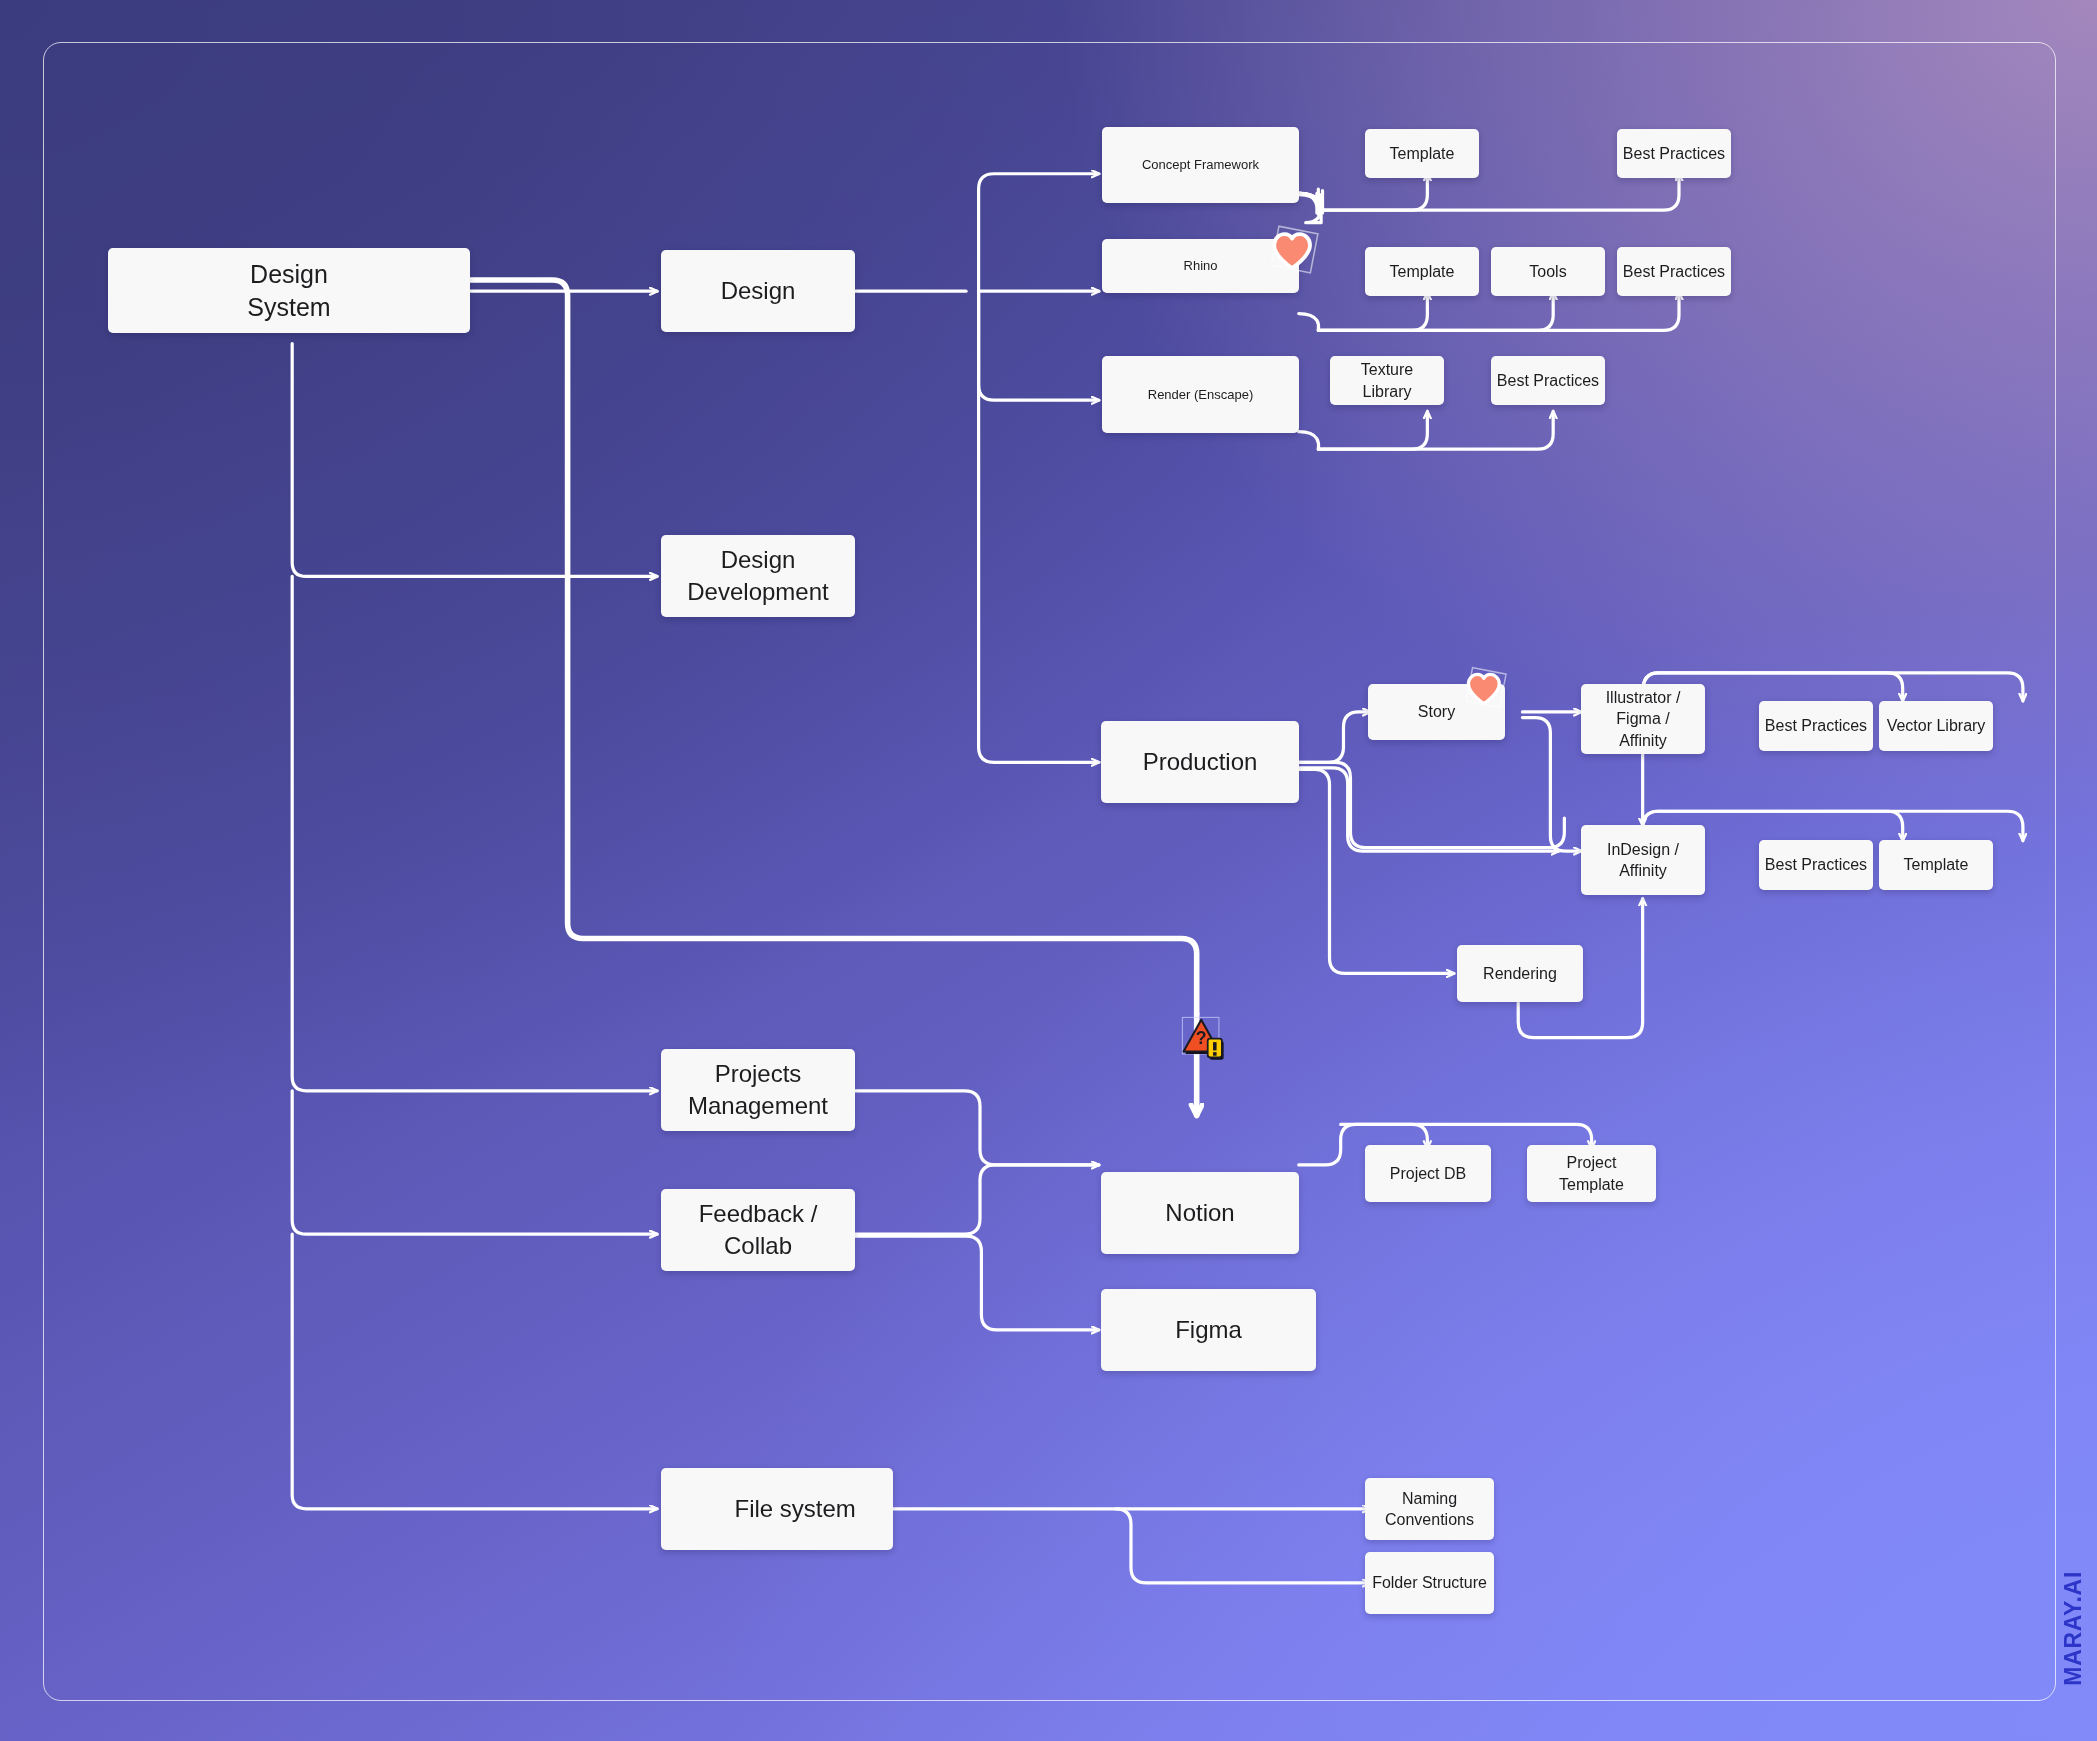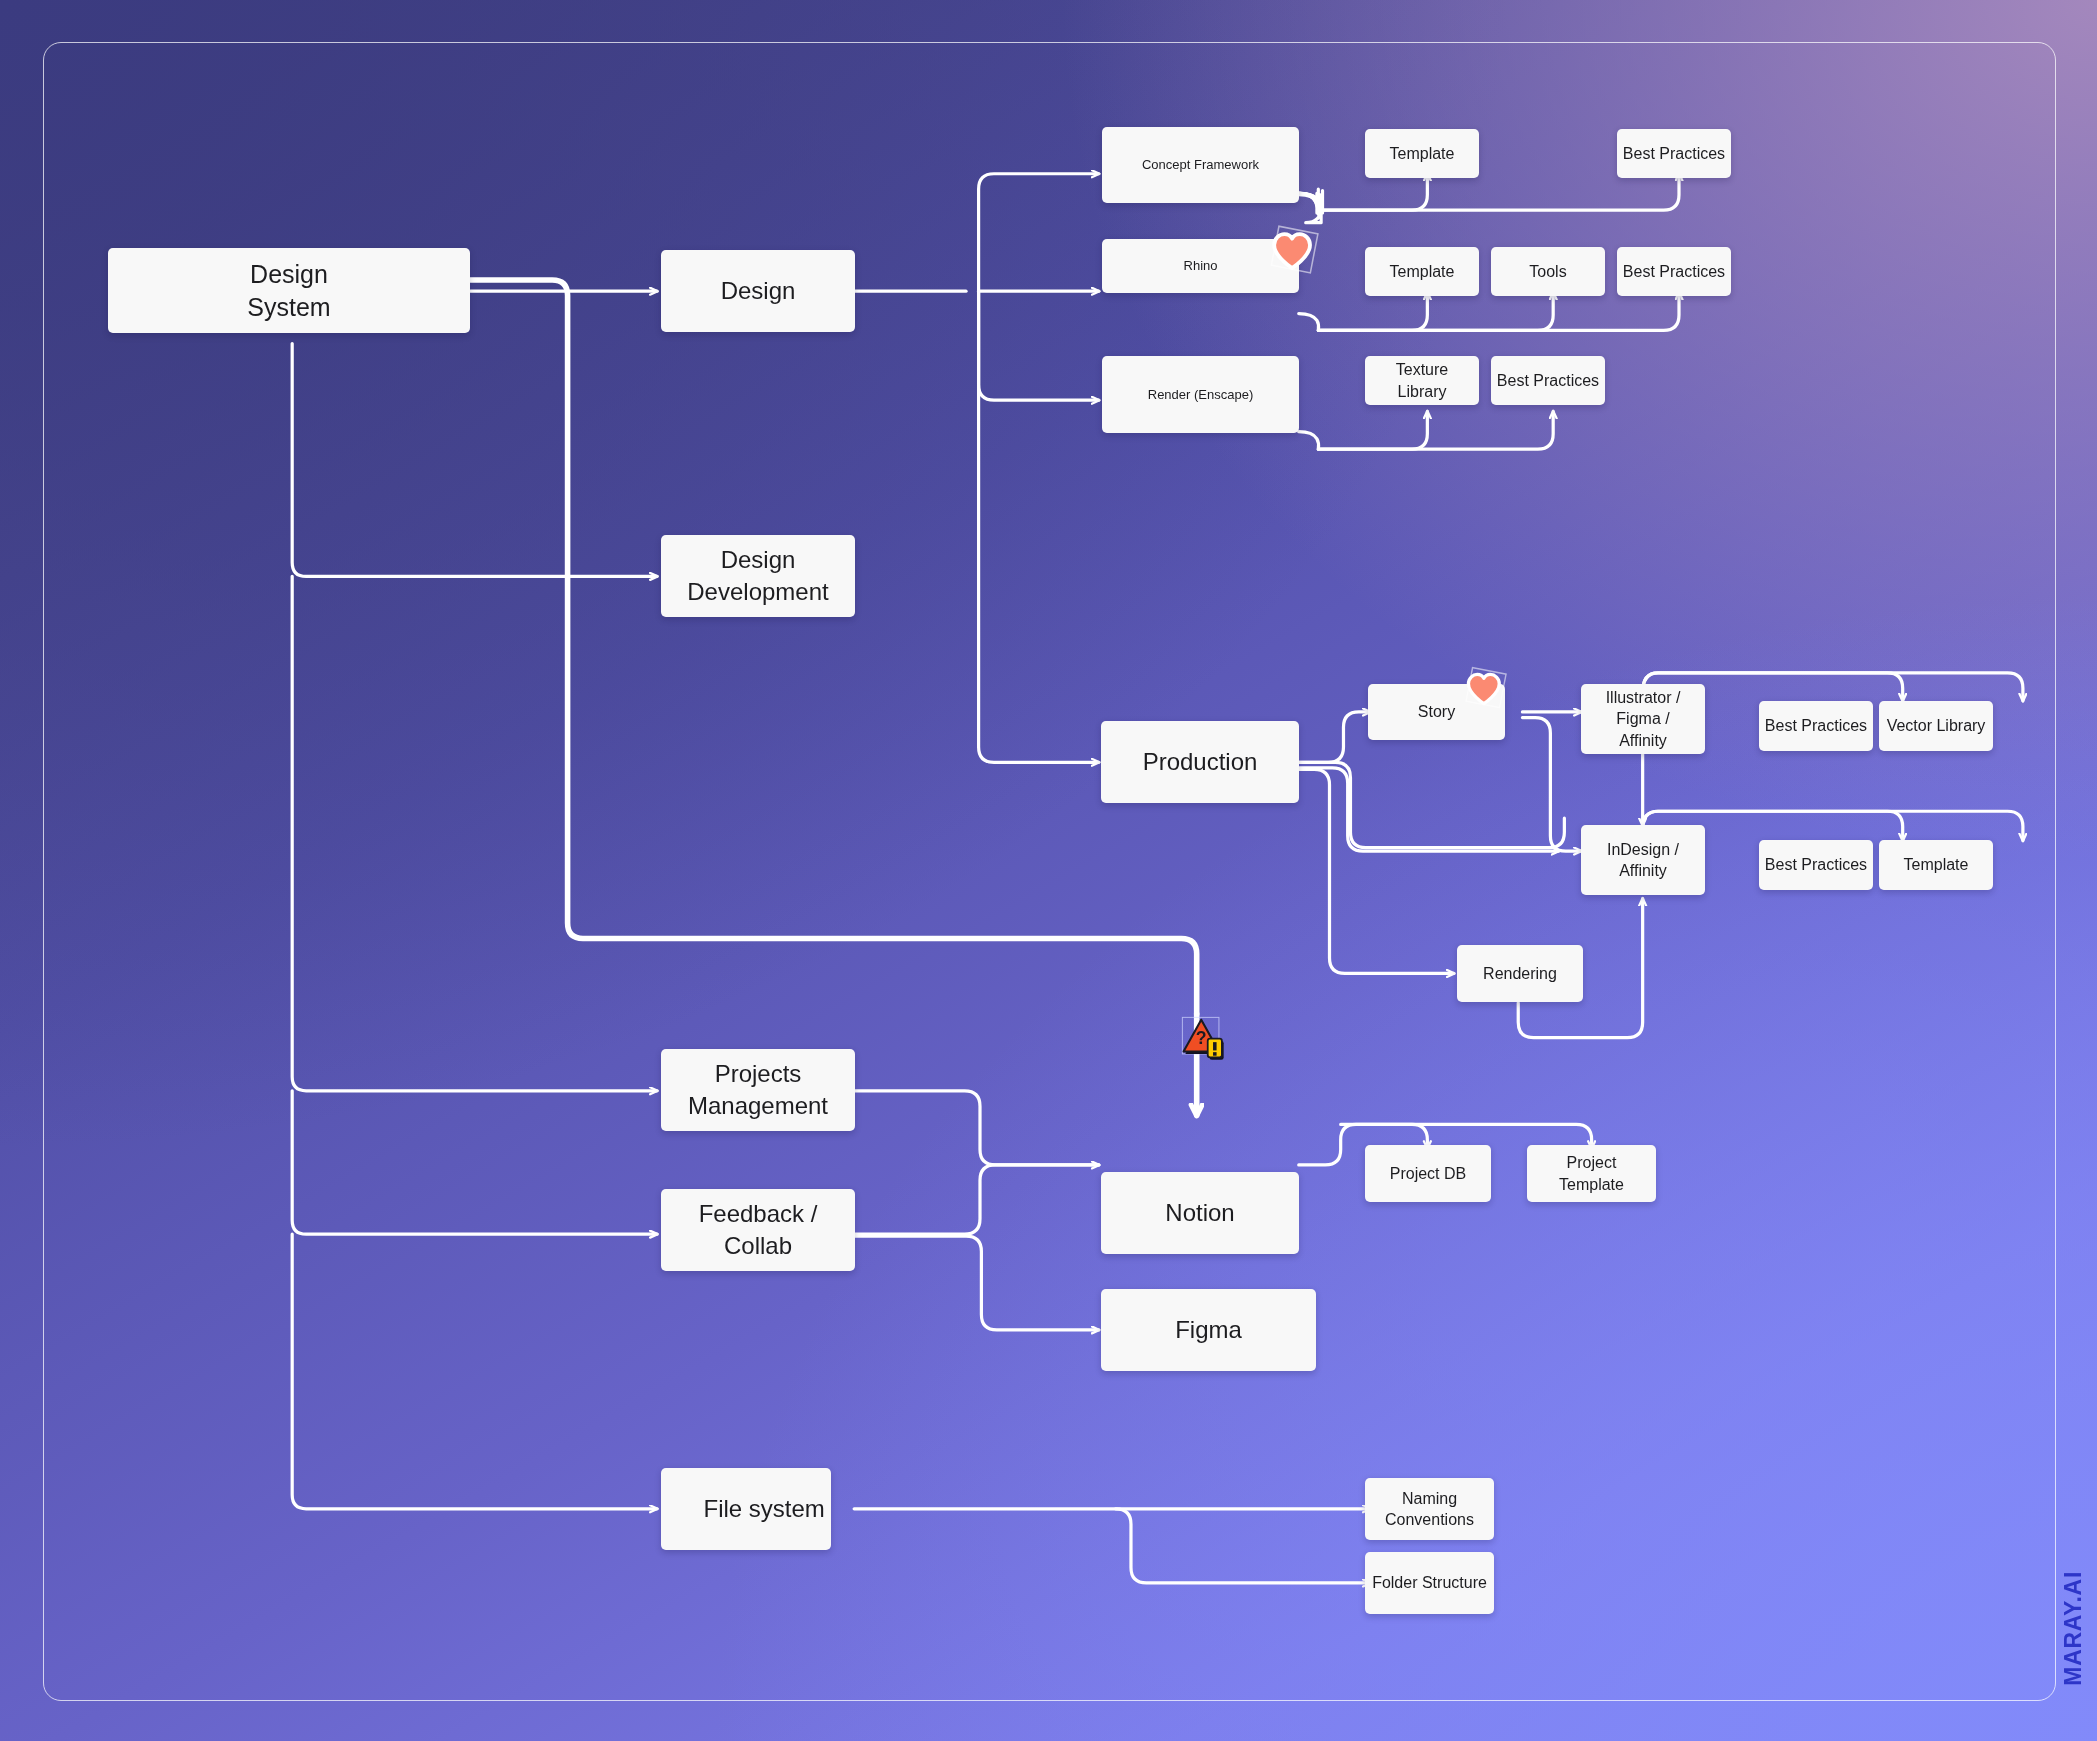--- a/index.html
+++ b/index.html
@@ -174,21 +174,21 @@
     <span style="white-space:pre-line">Production</span>
   </div>
   <div class="node lvl1" style="left:661px;top:1049px;width:194px;height:82px;">
     <span style="white-space:pre-line">Projects
 Management</span>
   </div>
   <div class="node lvl1" style="left:661px;top:1189px;width:194px;height:82px;">
     <span style="white-space:pre-line">Feedback /
 Collab</span>
   </div>
-  <div class="node lvl1" style="left:661px;top:1468px;width:170px;height:82px;padding-left:42px;">
+  <div class="node lvl1" style="left:661px;top:1468px;width:232px;height:82px;padding-left:42px;">
     <span style="white-space:pre-line">File system</span>
   </div>
   <div class="node lvl1" style="left:1101px;top:1172px;width:198px;height:82px;">
     <span style="white-space:pre-line">Notion</span>
   </div>
   <div class="node lvl1" style="left:1101px;top:1289px;width:215px;height:82px;">
     <span style="white-space:pre-line">Figma</span>
   </div>
 
   <div class="node lvl2" style="left:1102px;top:127px;width:197px;height:76px;">
@@ -211,21 +211,21 @@
   <div class="node lvl3" style="left:1365px;top:247px;width:114px;height:49px;">
     <span>Template</span>
   </div>
   <div class="node lvl3" style="left:1491px;top:247px;width:114px;height:49px;justify-content:center;">
     <span>Tools</span>
   </div>
   <div class="node lvl3" style="left:1617px;top:247px;width:114px;height:49px;">
     <span>Best Practices</span>
   </div>
 
-  <div class="node lvl3" style="left:1365px;top:356px;width:114px;height:49px;justify-content:center;">
+  <div class="node lvl3" style="left:1330px;top:356px;width:114px;height:49px;justify-content:center;">
     <span>Texture Library</span>
   </div>
   <div class="node lvl3" style="left:1491px;top:356px;width:114px;height:49px;">
     <span>Best Practices</span>
   </div>
 
   <div class="node lvl3" style="left:1368px;top:684px;width:137px;height:56px;">
     <span>Story</span>
   </div>
   <div class="node lvl3" style="left:1581px;top:684px;width:124px;height:70px;">

